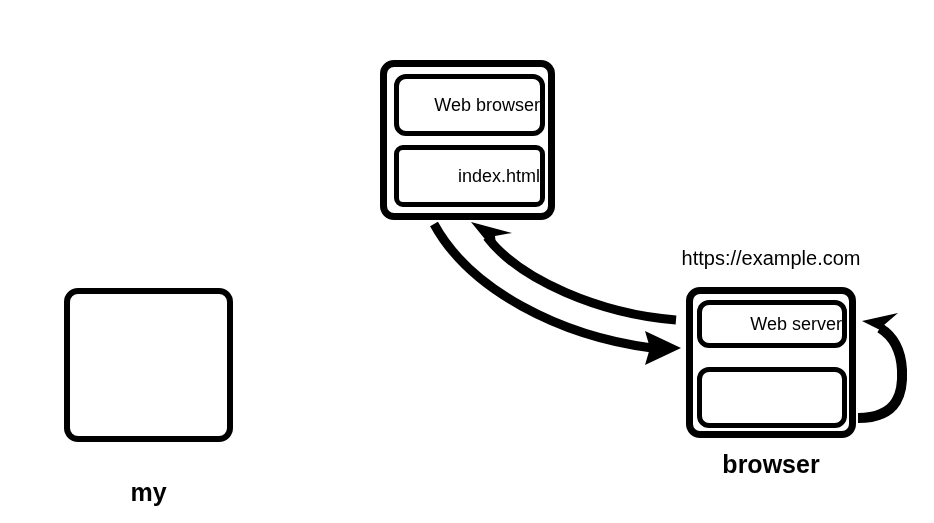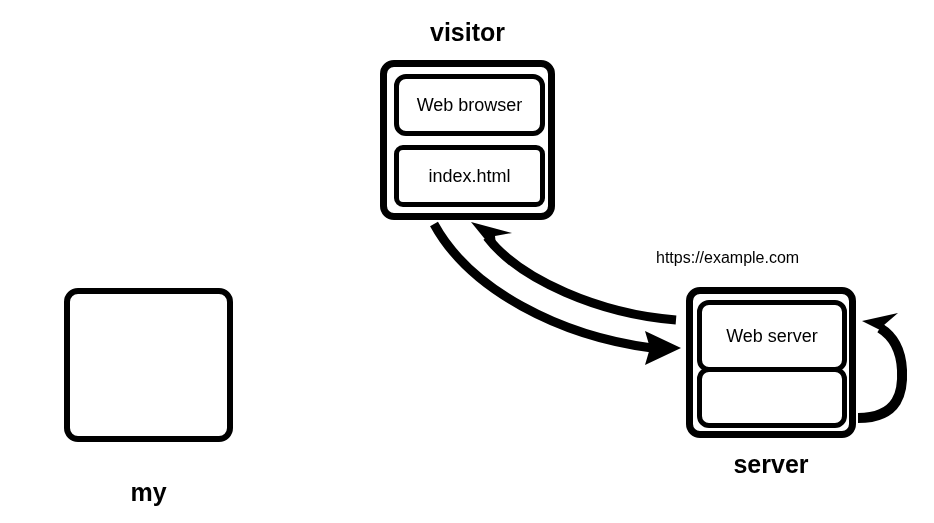--- a/index.html
+++ b/index.html
@@ -23,22 +23,23 @@
     font-weight: bold;
     font-size: 25px;
     line-height: 28px;
     text-align: center;
     letter-spacing: 0px;
     white-space: nowrap;
   }
   .url-label {
     position: absolute;
     font-weight: normal;
-    font-size: 16px;
+    font-size: 20px;
     line-height: 26px;
+    text-align: center;
     white-space: nowrap;
   }
   .outer-box {
     position: absolute;
     box-sizing: border-box;
     border: 7px solid #000000;
     border-radius: 14px;
     background: #ffffff;
   }
   .plain-box {
@@ -49,21 +50,21 @@
     background: #ffffff;
   }
   .inner-box {
     position: absolute;
     box-sizing: border-box;
     border: 5px solid #000000;
     border-radius: 12px;
     background: #ffffff;
     display: flex;
     align-items: center;
-    justify-content: center;
+    justify-content: flex-end;
   }
   .inner-text {
     font-size: 18px;
     line-height: 22px;
     font-weight: normal;
     white-space: nowrap;
     color: #000000;
   }
   .arrow-layer {
     position: absolute;
@@ -72,43 +73,42 @@
     width: 934px;
     height: 523px;
     pointer-events: none;
   }
 </style>
 </head>
 <body>
 
 <div id="canvas">
 
-  <div class="node-label" style="left:380px; top:18px; width:175px;">visitor</div>
 
   <div class="outer-box" style="left:380px; top:60px; width:175px; height:160px;">
     <div class="inner-box" style="left:7px; top:7px; width:151px; height:62px;">
       <span class="inner-text">Web browser</span>
     </div>
     <div class="inner-box" style="left:7px; top:78px; width:151px; height:62px;border-radius:9px;">
       <span class="inner-text">index.html</span>
     </div>
   </div>
 
   <div class="url-label" style="left:656px; top:245px; width:230px;">https://example.com</div>
 
   <div class="outer-box" style="left:686px; top:287px; width:170px; height:151px;">
-    <div class="inner-box" style="left:4px; top:6px; width:150px; height:72px;">
+    <div class="inner-box" style="left:4px; top:6px; width:150px; height:48px;">
       <span class="inner-text">Web server</span>
     </div>
     <div class="inner-box" style="left:4px; top:73px; width:150px; height:61px;">
       <span class="inner-text"></span>
     </div>
   </div>
 
-  <div class="node-label" style="left:686px; top:450px; width:170px;">server</div>
+  <div class="node-label" style="left:686px; top:450px; width:170px;">browser</div>
 
   <div class="plain-box" style="left:64px; top:288px; width:169px; height:154px;"></div>
 
   <div class="node-label" style="left:64px; top:450px; width:169px;margin-top:28px;">my</div>
 
   <svg class="arrow-layer" viewBox="0 0 934 523">
 
     <g>
       <path d="M 434 224 C 470 290 560 336 652 348" fill="none" stroke="#000000" stroke-width="9" stroke-linecap="butt"></path>
       <polygon points="681,348 645,331 650,348 645,365" fill="#000000"></polygon>

